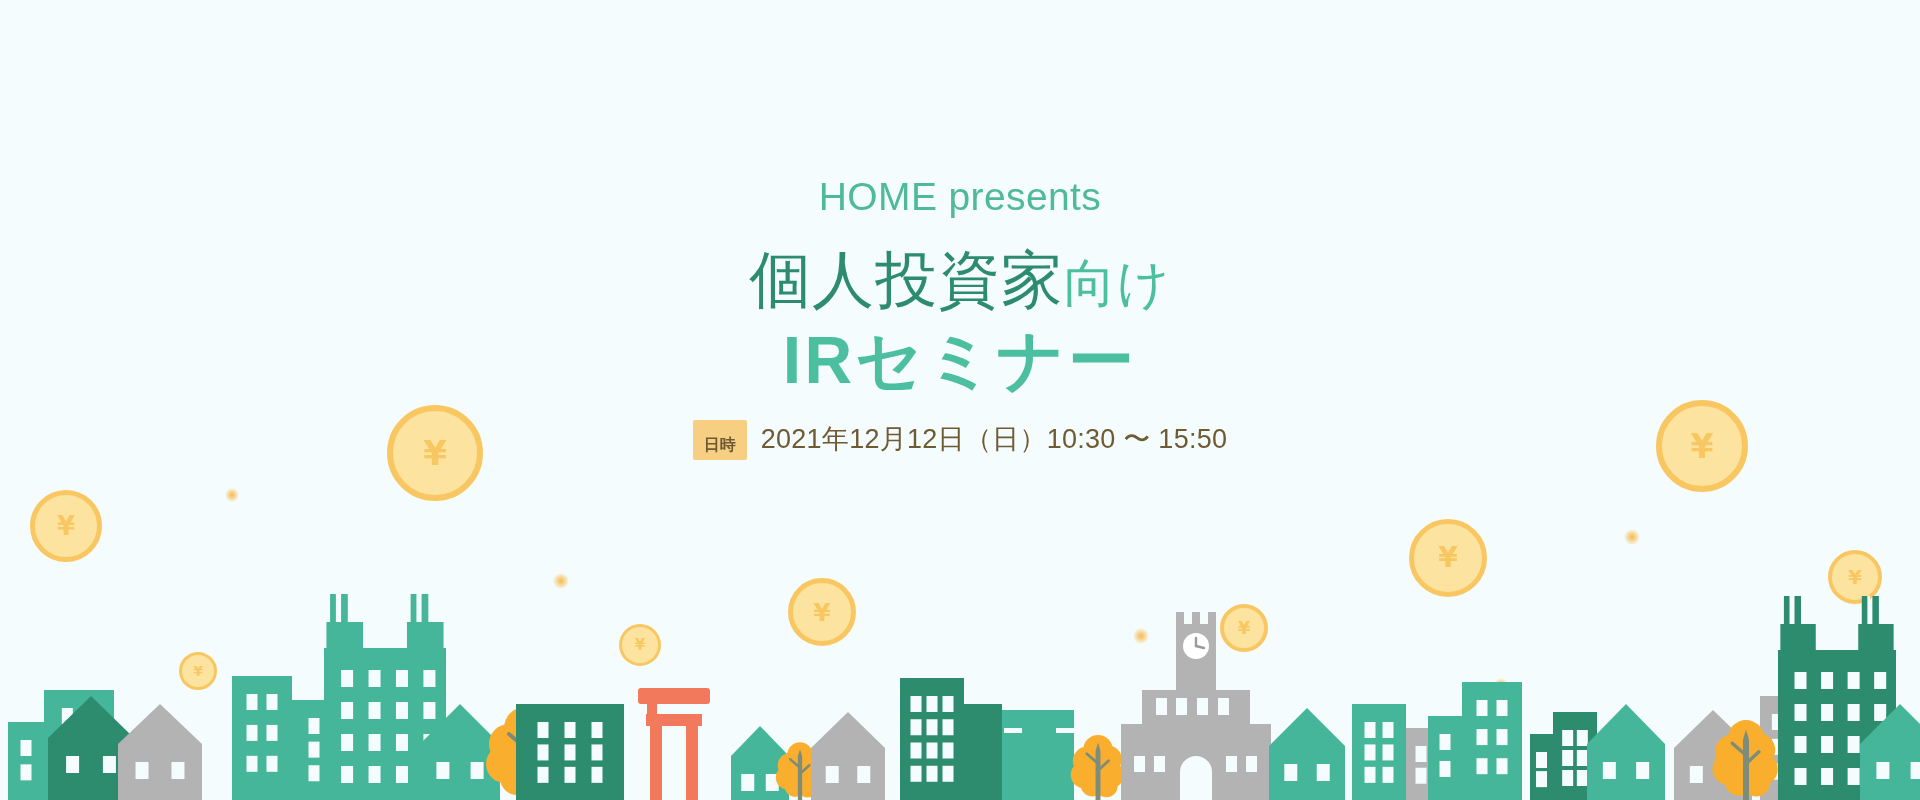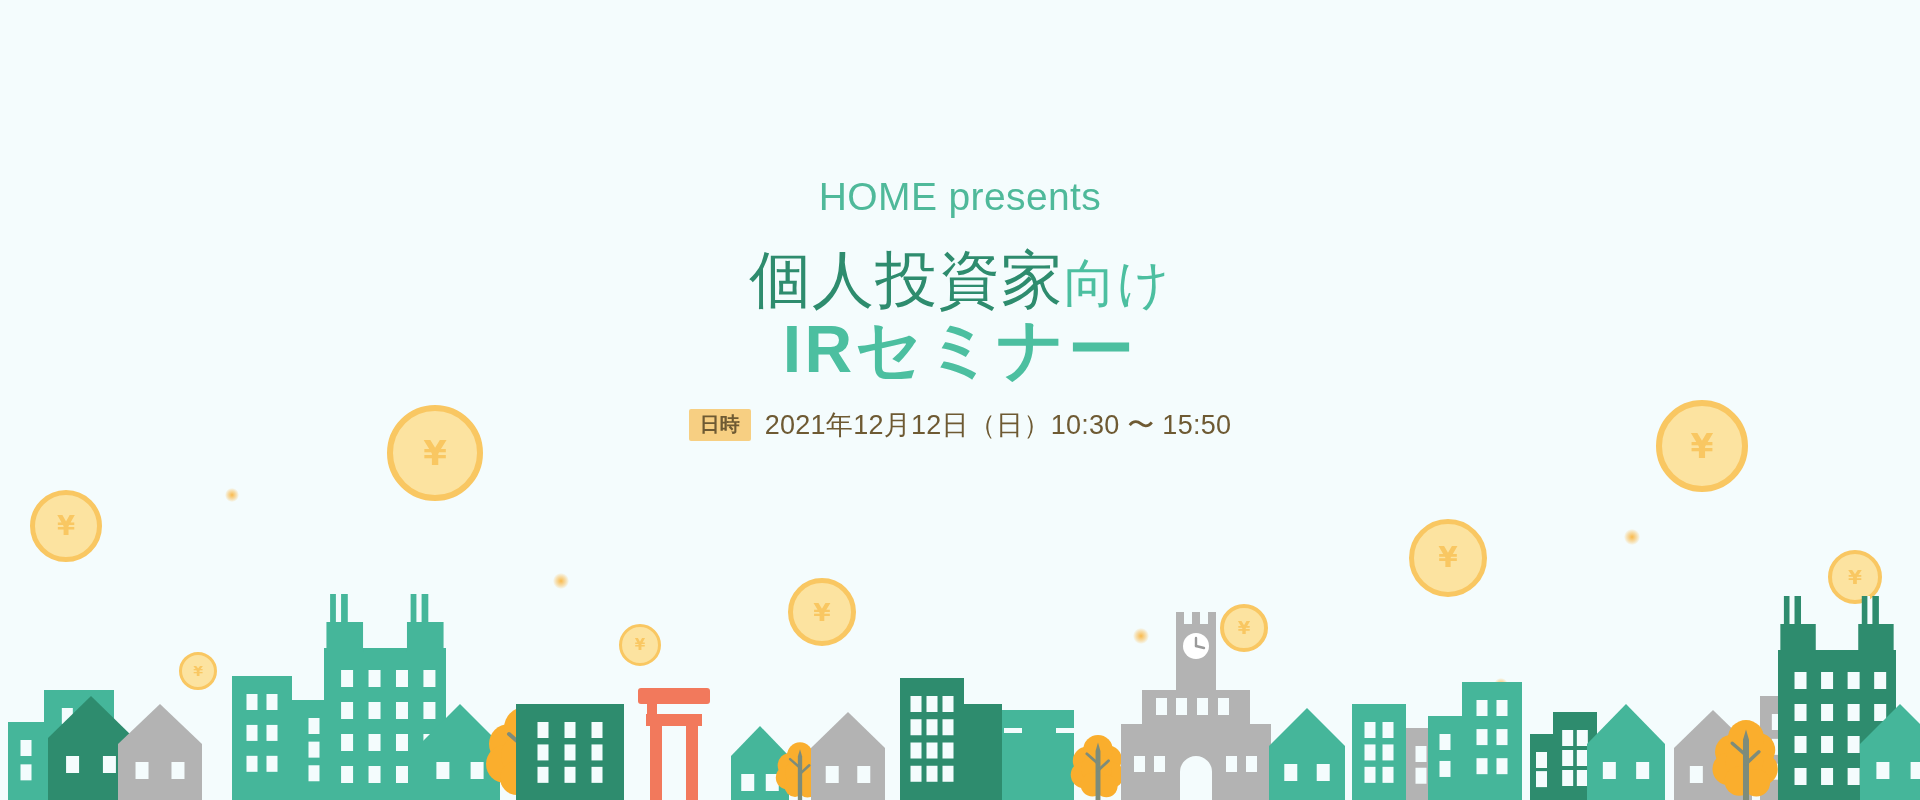--- a/index.html
+++ b/index.html
@@ -49,42 +49,42 @@
     margin-top:28px;
     font-size:62px;
     font-weight:normal;
     line-height:1.08;
     letter-spacing:.015em;
     color:#2E8C6E;
     white-space:nowrap;
   }
   #title-line1 .light{ color:#4CBFA0; font-size:52px; }
   #title-line2{
-    margin-top:0;
+    margin-top:11px;
     font-size:66px;
     font-weight:bold;
     line-height:1.08;
     letter-spacing:.05em;
     color:#4CBFA0;
     white-space:nowrap;
   }
   #date-row{
     margin-top:24px;
     display:flex;
     align-items:center;
     justify-content:center;
     gap:14px;
     white-space:nowrap;
   }
   #date-badge{
     background:#F7CF82;
     color:#6E5A33;
-    font-size:20px;
+    font-size:16px;
     font-weight:bold;
-    padding:4px 11px 5px;
+    padding:16px 11px 5px;
     border-radius:2px;
     line-height:1.15;
   }
   #date-text{
     color:#6E5A33;
     font-size:27px;
     letter-spacing:.01em;
     line-height:1.15;
   }
   

